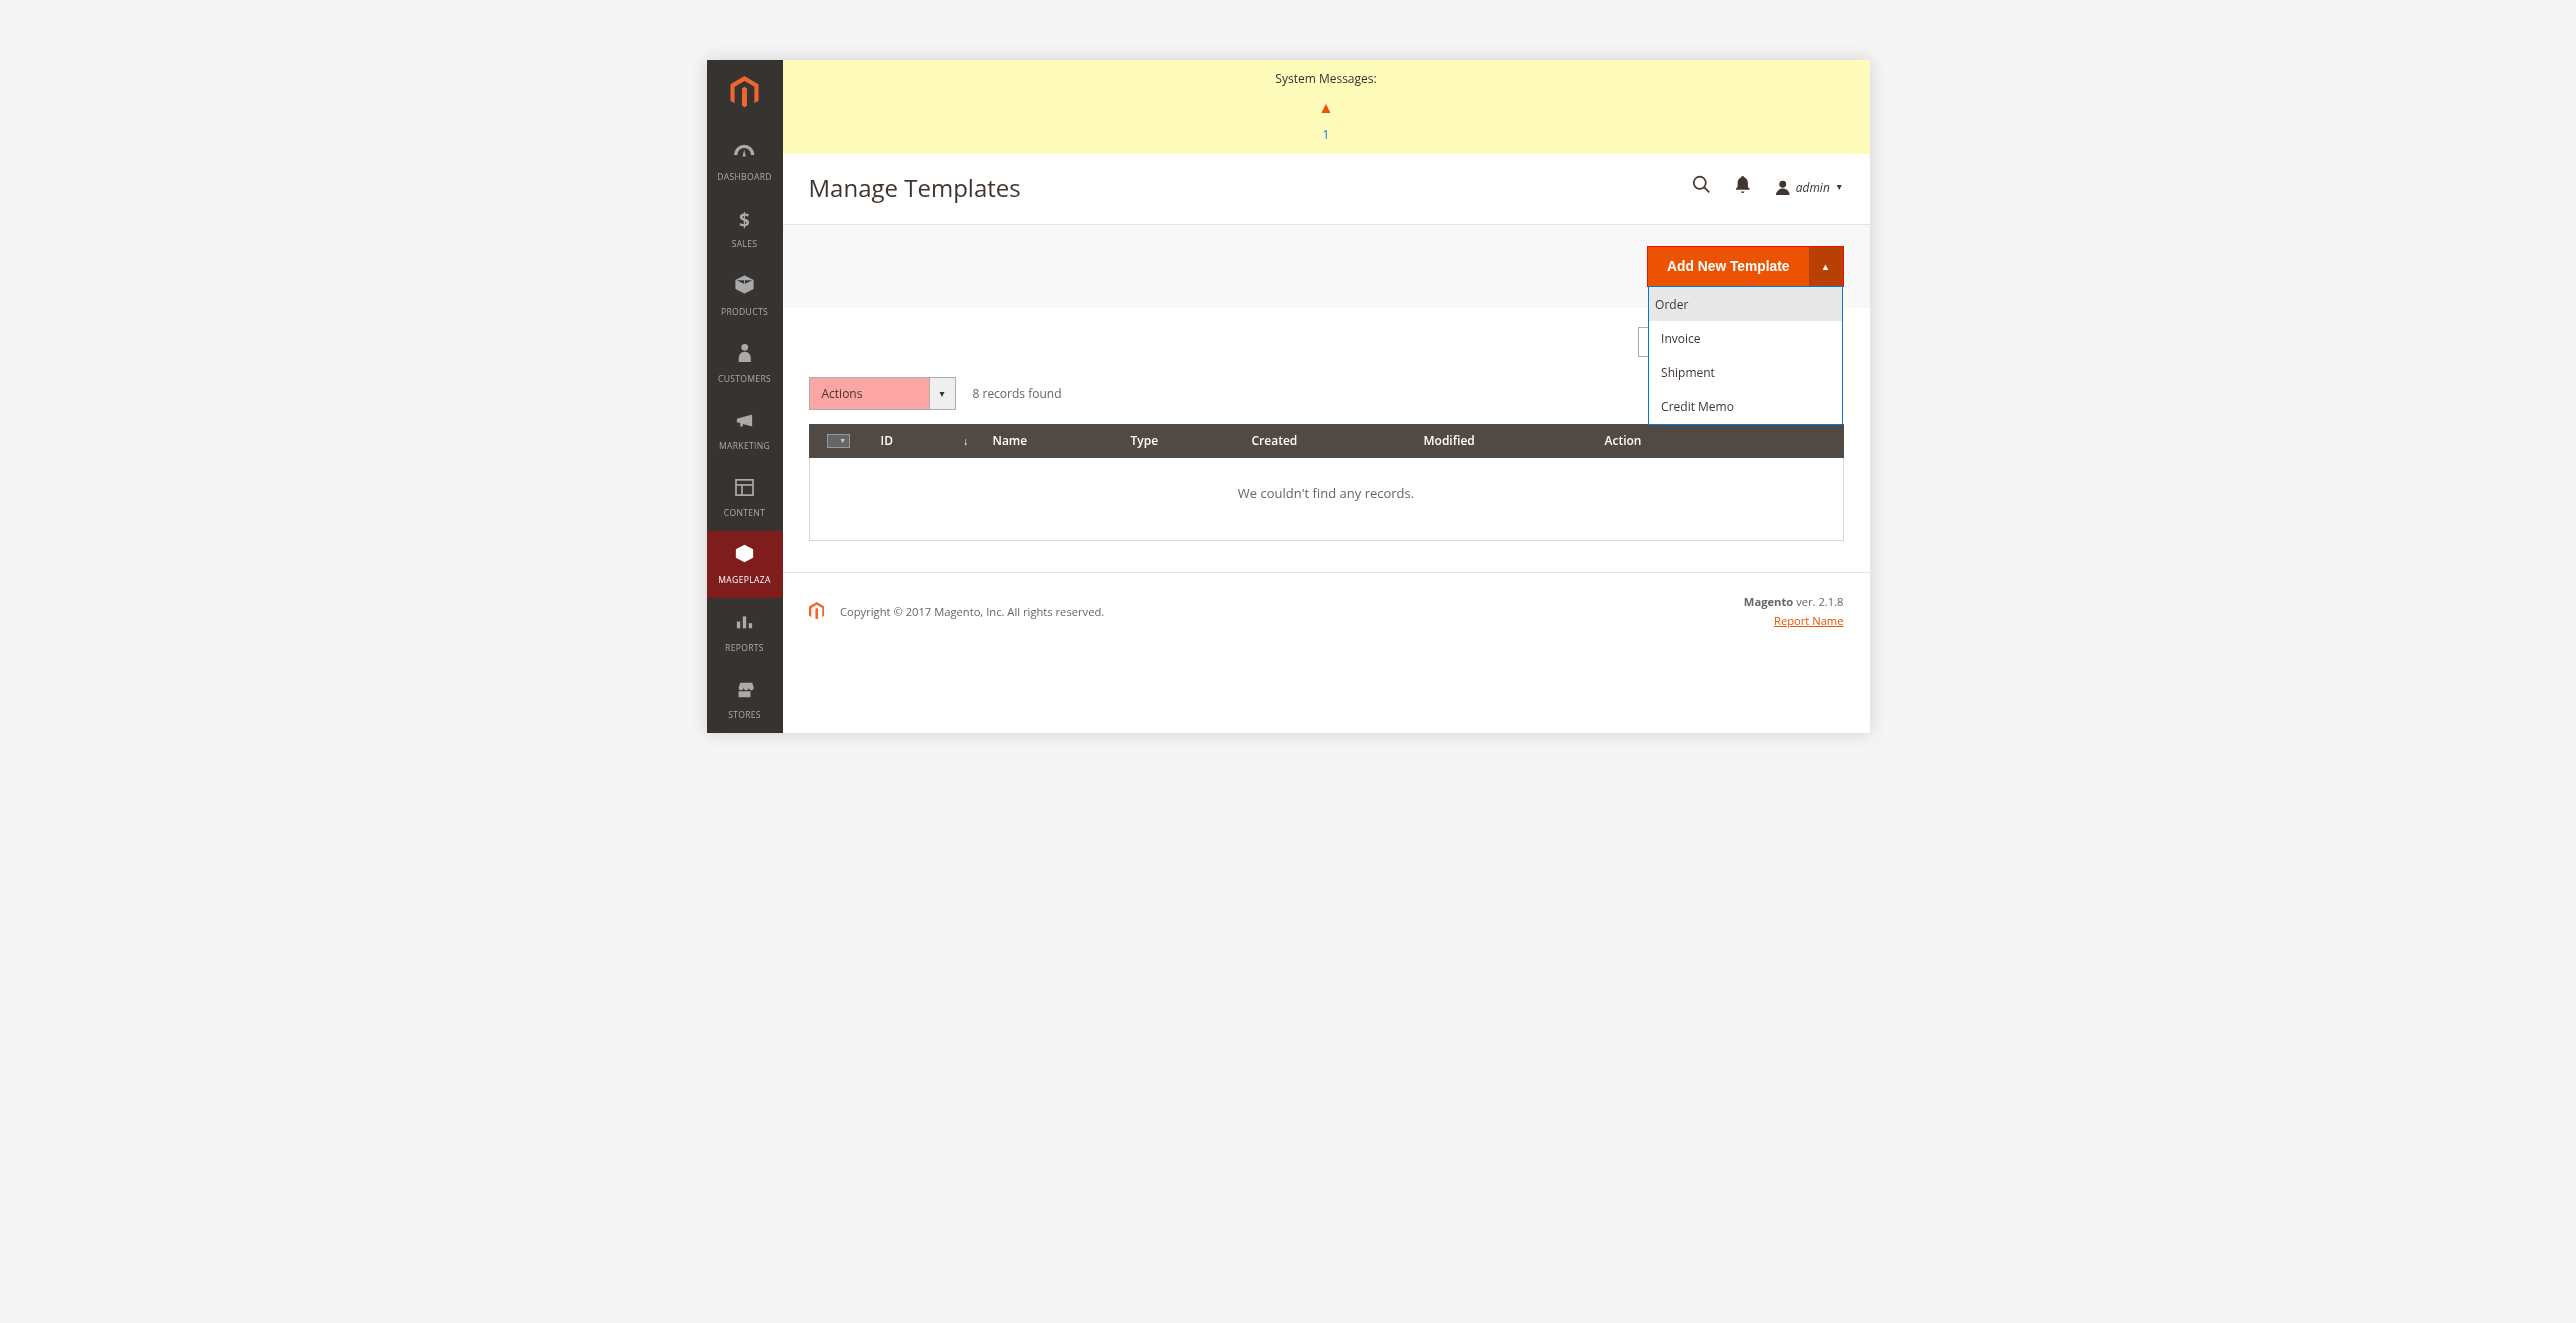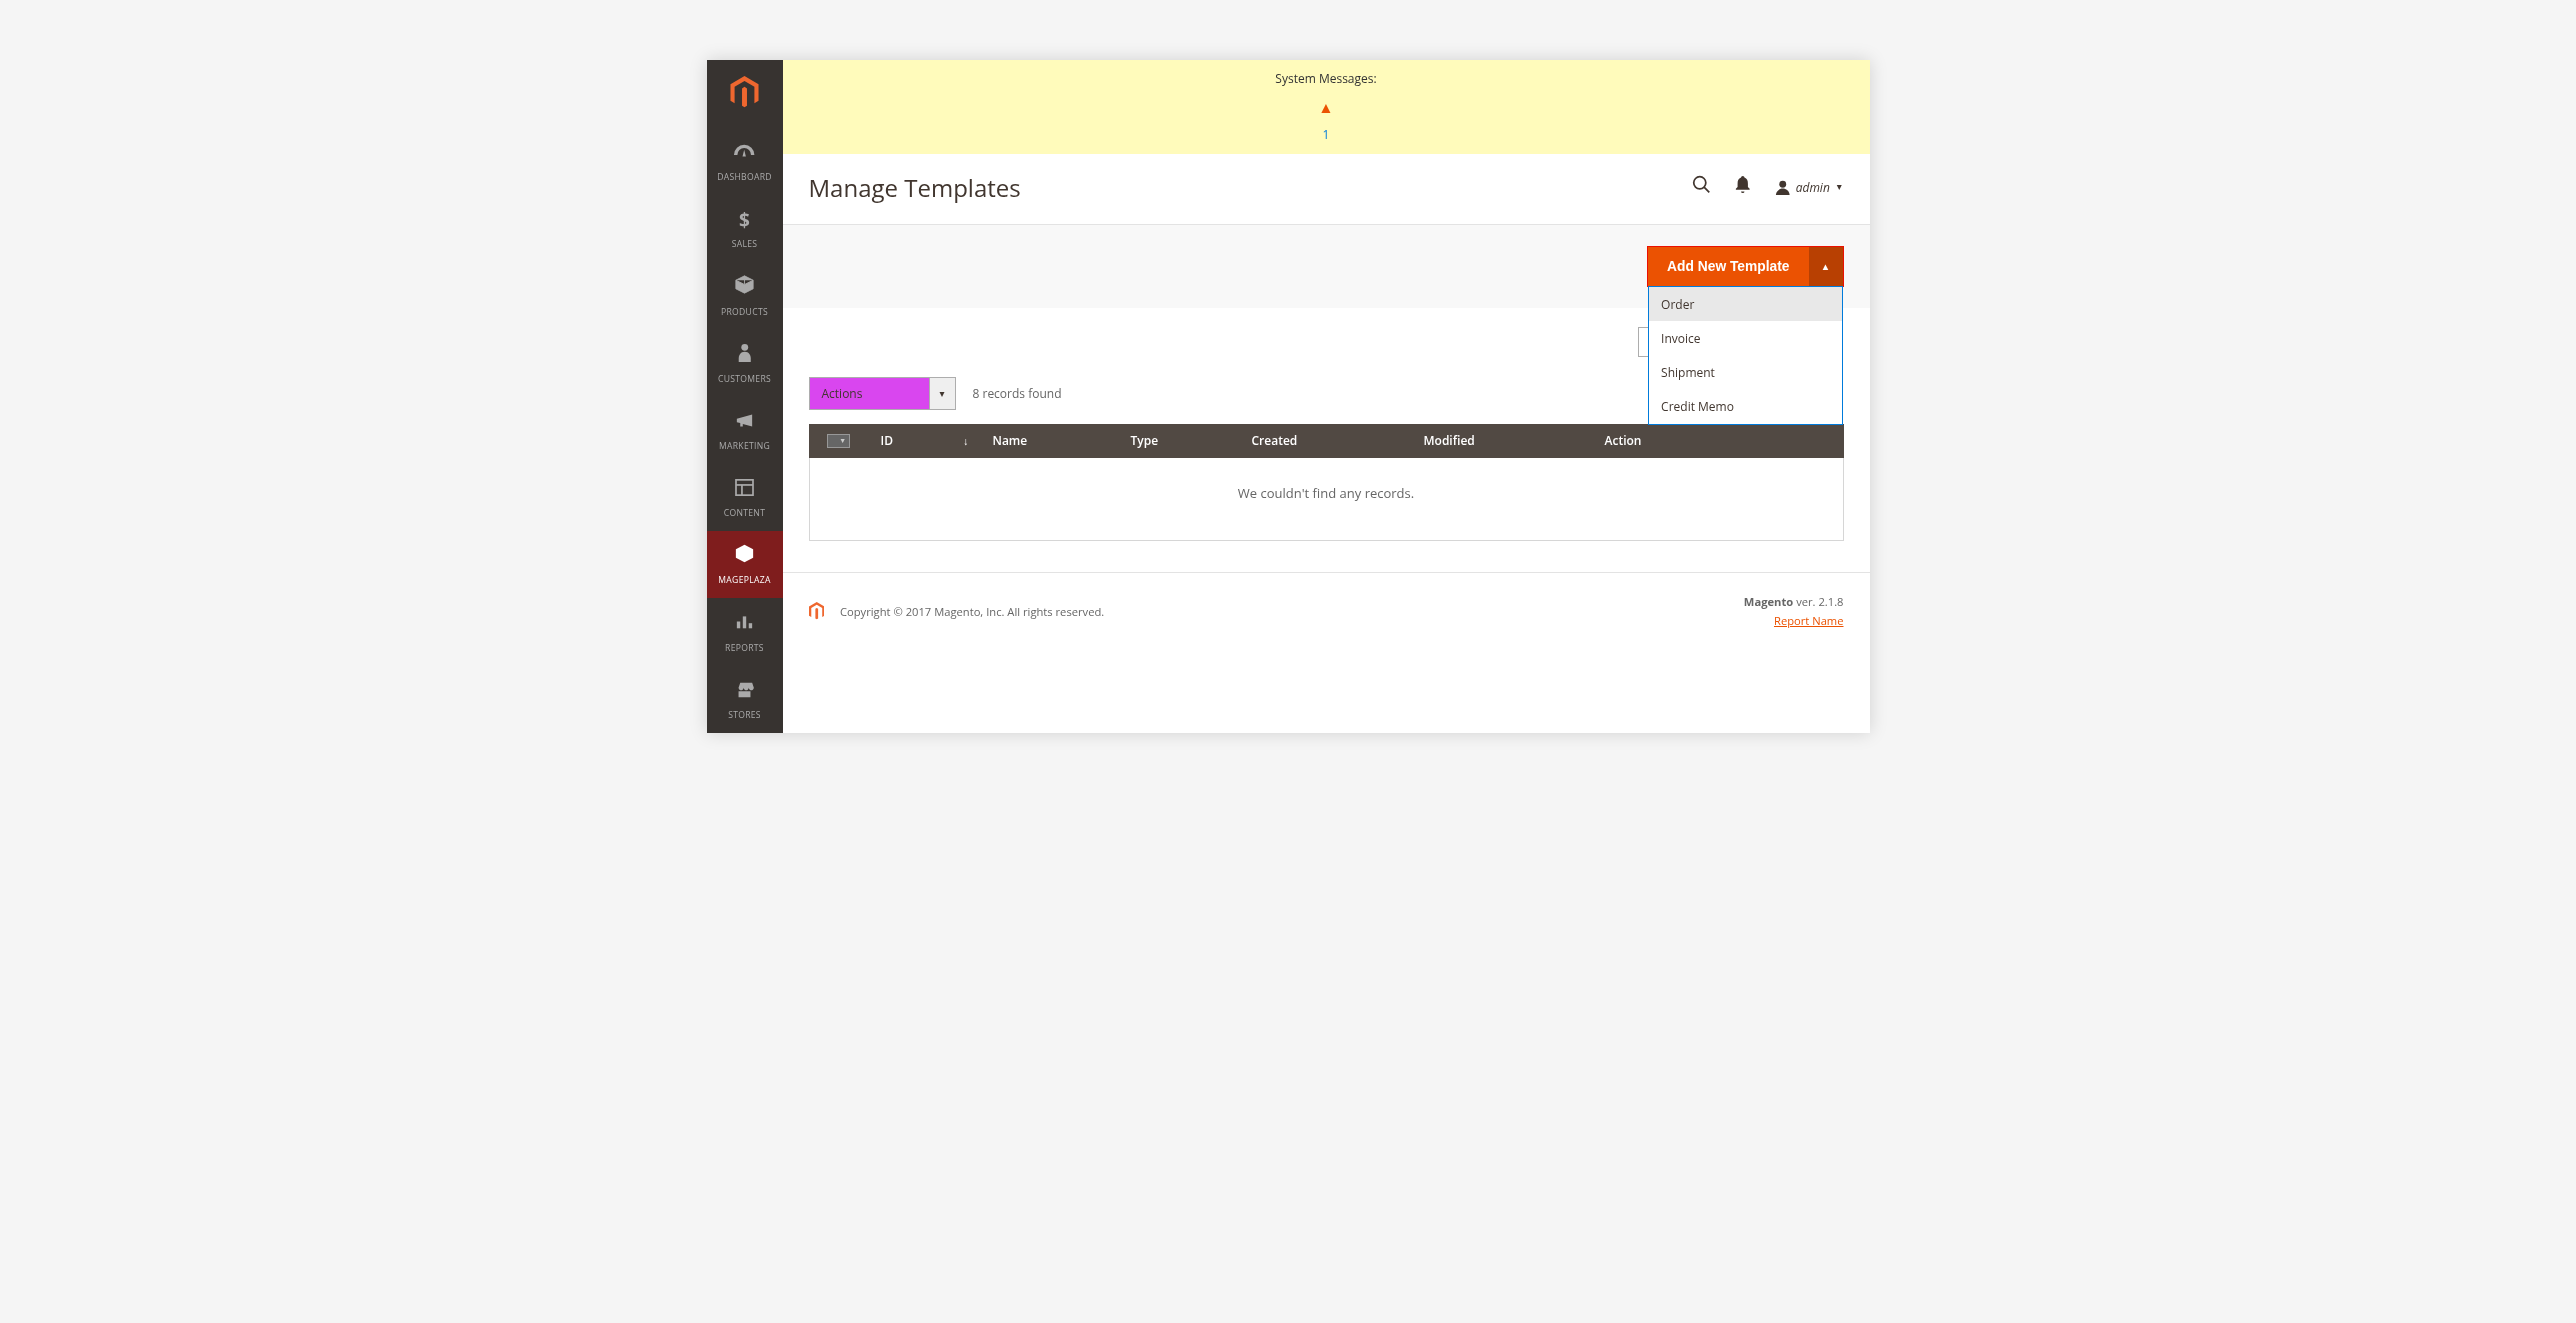--- a/index.html
+++ b/index.html
@@ -28,32 +28,32 @@
     .header-actions { display: flex; align-items: center; gap: 24px; color: #41362f; }
     .header-actions .icon-btn { font-size: 17px; cursor: pointer; }
     .user-menu { display: flex; align-items: center; gap: 5.2px; cursor: pointer; font-size: 12px; font-style: italic; }
     
     .action-bar { background: #f8f8f8; border-top: 0.9px solid #e3e3e3; padding: 20.7px 26px; display: flex; justify-content: flex-end; position: relative; }
     .add-btn-wrap { display: flex; border: 1.7px solid #eb1000; position: relative; }
     .add-btn { background: #eb5202; color: #fff; border: none; padding: 12px 19px; font-size: 13.8px; font-weight: 600; cursor: pointer; }
     .add-caret { background: #b84002; color: #fff; width: 34px; display: flex; align-items: center; justify-content: center; cursor: pointer; }
     .dropdown { position: absolute; top: 100%; left: 0; right: 0; background: #fff; border: 0.9px solid #007bdb; z-index: 10; }
     .dropdown-item { padding: 8.6px 12px; cursor: pointer; font-size: 12px; color: #41362f; }
-    .dropdown-item.highlighted { background: #e8e8e8; }
+    .dropdown-item.highlighted { background: #e8e8e8; padding-left: 6px; }
     
     .content-pad { padding: 0 26px; }
     
     .toolbar1 { display: flex; justify-content: flex-end; align-items: center; gap: 17px; padding: 19px 0 13.8px; }
     .filters-btn { background: #fff; border: 0.9px solid #adadad; padding: 6.9px 12px; cursor: pointer; display: flex; align-items: center; gap: 6.9px; font-size: 12px; }
     .views-ctrl { display: flex; align-items: center; gap: 6.9px; cursor: pointer; font-size: 12px; }
     
     .toolbar2 { display: flex; align-items: center; justify-content: space-between; padding: 6.9px 0 13.8px; }
     .tb-left { display: flex; align-items: center; gap: 17px; }
     .actions-select { display: flex; }
-    .actions-select .sel { border: 0.9px solid #adadad; padding: 6.9px 12px; background: #d946ef; width: 121px; font-size: 12px; }
+    .actions-select .sel { border: 0.9px solid #adadad; padding: 6.9px 12px; background: #fca5a5; width: 121px; font-size: 12px; }
     .actions-select .caret { border: 0.9px solid #adadad; border-left: none; background: #efefef; width: 26px; display: flex; align-items: center; justify-content: center; cursor: pointer; font-size: 8.6px; }
     .records-found { font-size: 12px; color: #666; }
     .tb-right { display: flex; align-items: center; gap: 8.6px; }
     .page-size { display: flex; }
     .page-size input { width: 38px; border: 0.9px solid #adadad; padding: 5.2px 6.9px; text-align: center; }
     .page-size .caret { border: 0.9px solid #adadad; border-left: none; background: #efefef; width: 22.4px; display: flex; align-items: center; justify-content: center; cursor: pointer; font-size: 8.6px; }
     .per-page-label { font-size: 12px; }
     
     .grid { border-top: none; }
     .grid-head { display: flex; background: #514943; color: #fff; font-size: 12px; }

